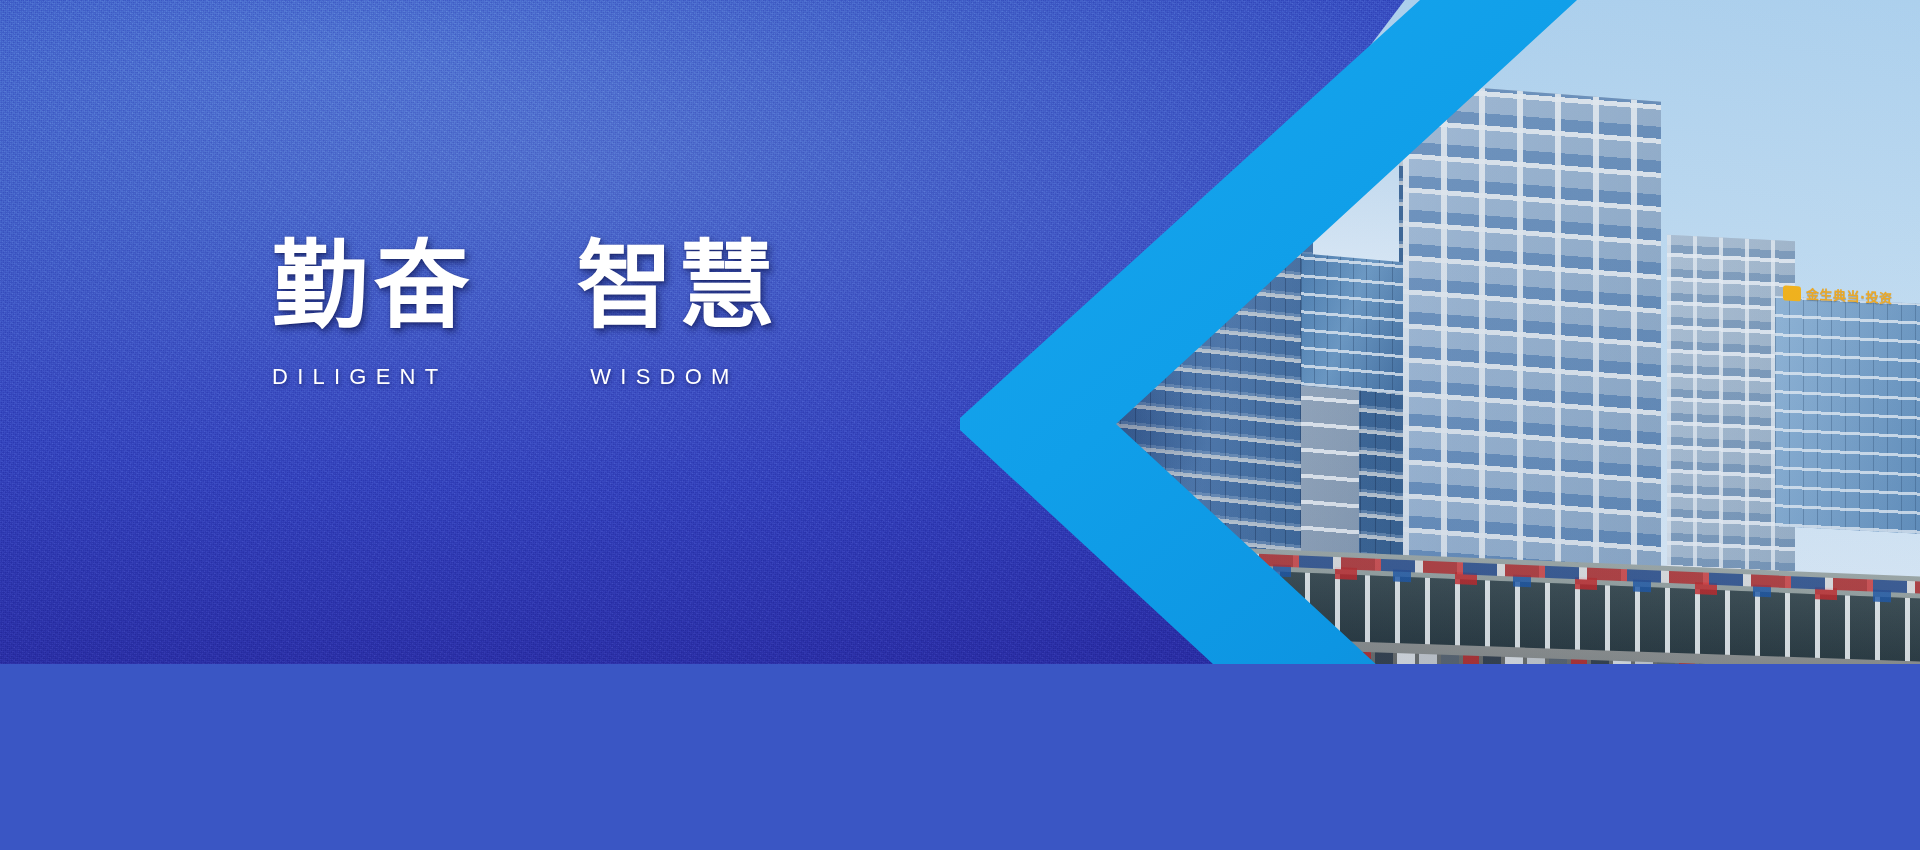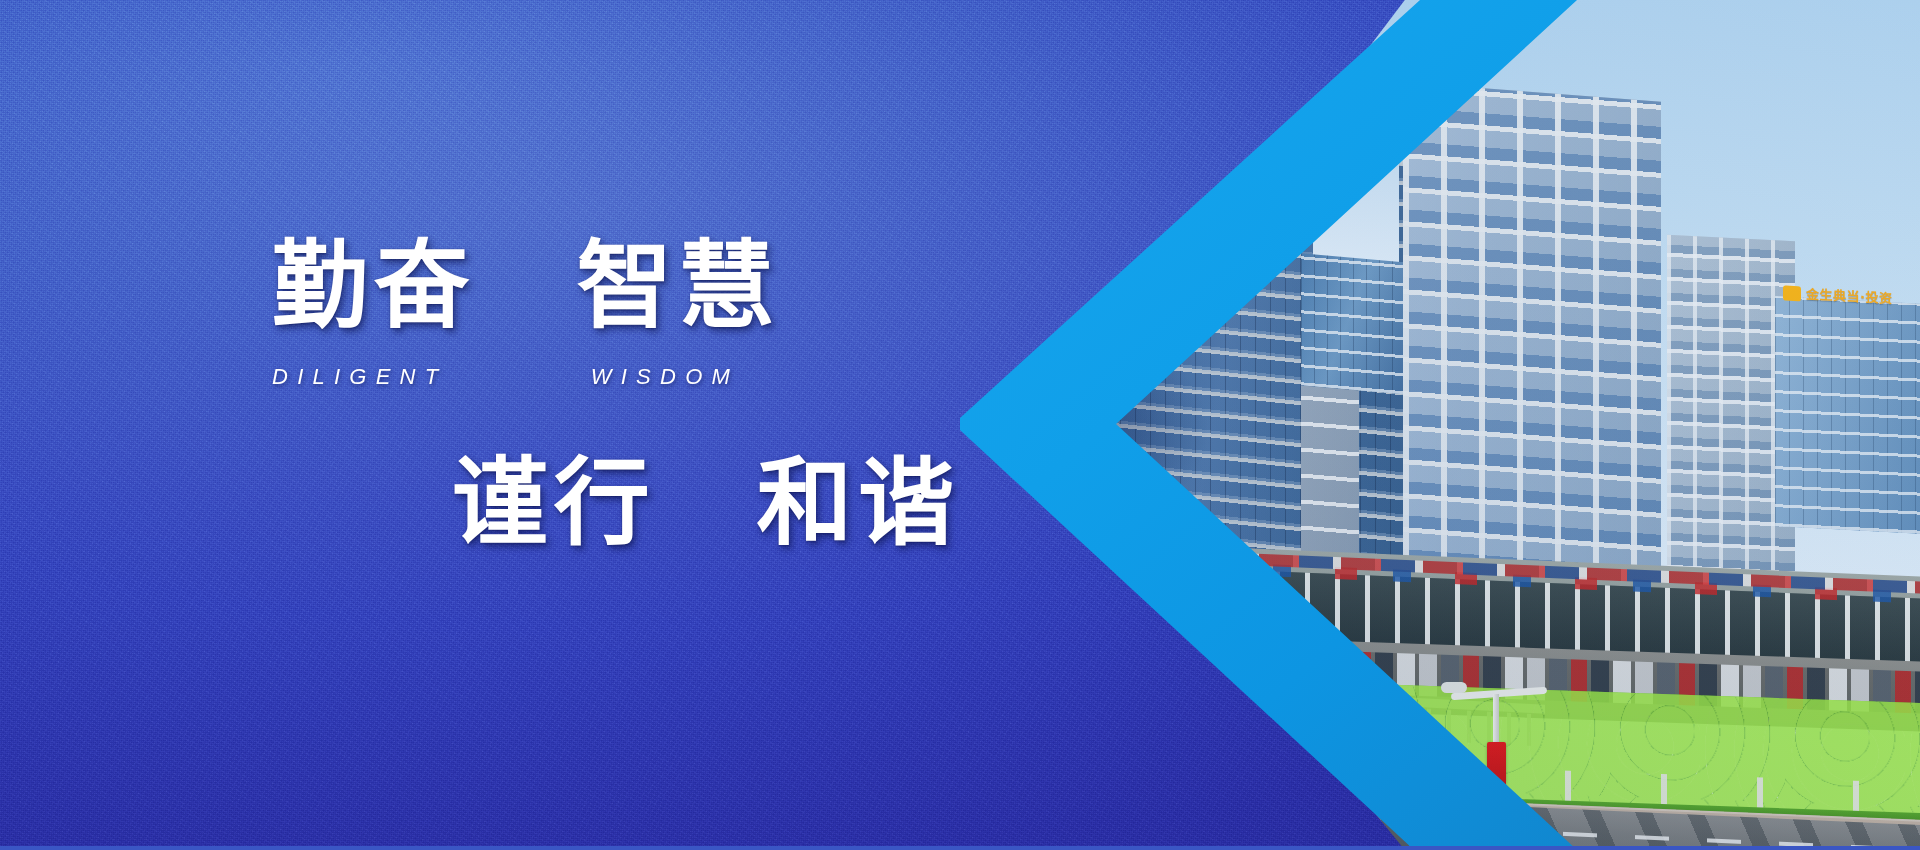--- a/index.html
+++ b/index.html
@@ -1,20 +1,20 @@
 <!DOCTYPE html>
 <html lang="zh-CN"><head>
 <meta charset="utf-8">
 <title>Corporate Values Banner</title>
 <style>
   *{margin:0;padding:0;box-sizing:border-box;}
   html,body{width:1920px;height:850px;overflow:hidden;background:#3a56c4;}
   body{font-family:"Liberation Sans","DejaVu Sans",sans-serif;}
 
-  #banner{position:relative;width:1920px;height:846px;overflow:hidden;}
+  #banner{position:relative;width:1920px;height:664px;overflow:hidden;}
 
   
   .bg-base{position:absolute;inset:0;
     background:
       radial-gradient(115% 95% at 18% 8%, #4a71d2 0%, #3f60ca 28%, #3a4ec4 55%, #3338b8 100%),
       linear-gradient(170deg,#4468cc 0%,#3a53c2 45%,#3335b6 100%);
     background-blend-mode:normal,multiply;}
   .bg-noise{position:absolute;inset:0;opacity:.55;mix-blend-mode:overlay;
     background-image:
       repeating-linear-gradient(0deg,  rgba(255,255,255,.10) 0 1px, rgba(0,0,0,.10) 1px 2px),
@@ -27,21 +27,21 @@
       repeating-linear-gradient(-67deg,rgba(255,255,255,.14) 0 1px, rgba(0,0,0,.16) 1px 5px);}
   .bg-vig{position:absolute;inset:0;
     background:radial-gradient(120% 110% at 30% 25%, rgba(255,255,255,.10) 0%, rgba(255,255,255,0) 45%, rgba(12,12,80,.30) 100%);}
 
   
   .slogan{position:absolute;left:0;top:0;width:1160px;height:850px;}
   .line{position:absolute;color:#fff;white-space:nowrap;}
   .zh{font-size:96px;font-weight:700;letter-spacing:.06em;line-height:1;
       text-shadow:3px 4px 7px rgba(10,14,70,.55), 0 1px 2px rgba(10,14,70,.4);}
   .en{font-size:22px;font-weight:400;letter-spacing:.42em;line-height:1;
-      text-shadow:1px 2px 4px rgba(10,14,70,.55);font-style:italic;}
+      text-shadow:1px 2px 4px rgba(10,14,70,.55);}
   .zh .gap{display:inline-block;width:36px;}
 
   .l1-zh{left:272px;top:238px;}
   .l1-en{left:272px;top:366px;}
   .l1-en .e2{display:inline-block;margin-left:128px;}
 
   .l2-zh{left:452px;top:455px;}
   .l2-en{left:452px;top:583px;}
   .l2-en .e2{display:inline-block;margin-left:110px;}
 
@@ -326,21 +326,16 @@
       <span>勤奋</span>
       <span class="gap"></span>
       <span>智慧</span>
     </div>
 
     <div class="line en l1-en">
       <span>DILIGENT</span>
       <span class="e2">WISDOM</span>
     </div>
 
-    <div class="line zh l2-zh">
-      <span>谨行</span>
-      <span class="gap"></span>
-      <span>和谐</span>
-    </div>
 
 
   </div>
 </div>
 
 </body></html>

